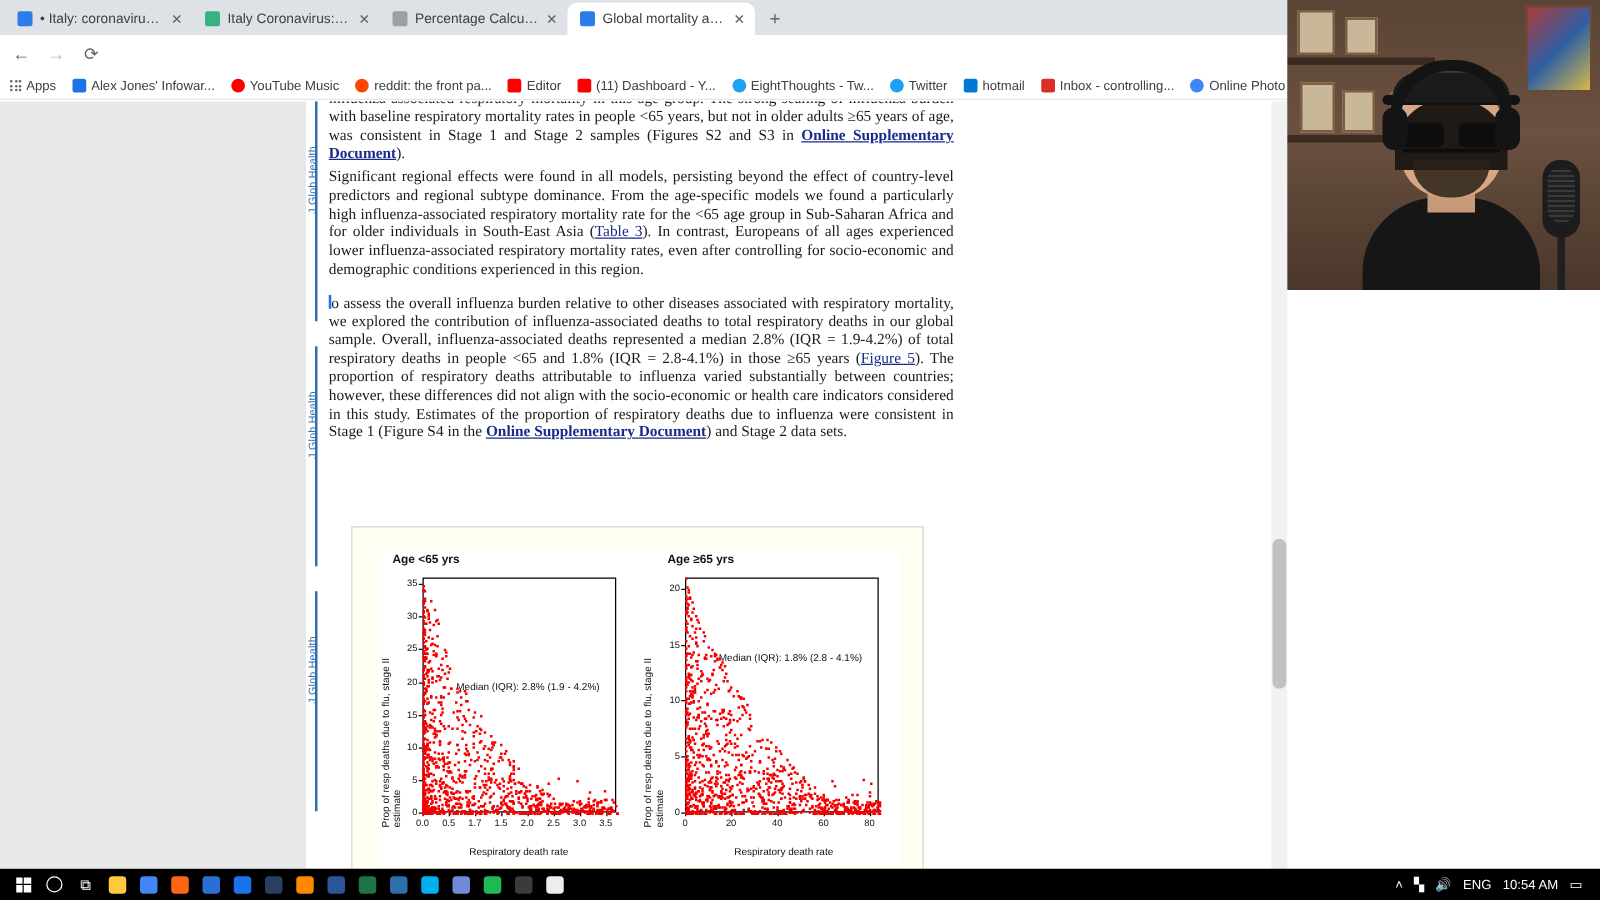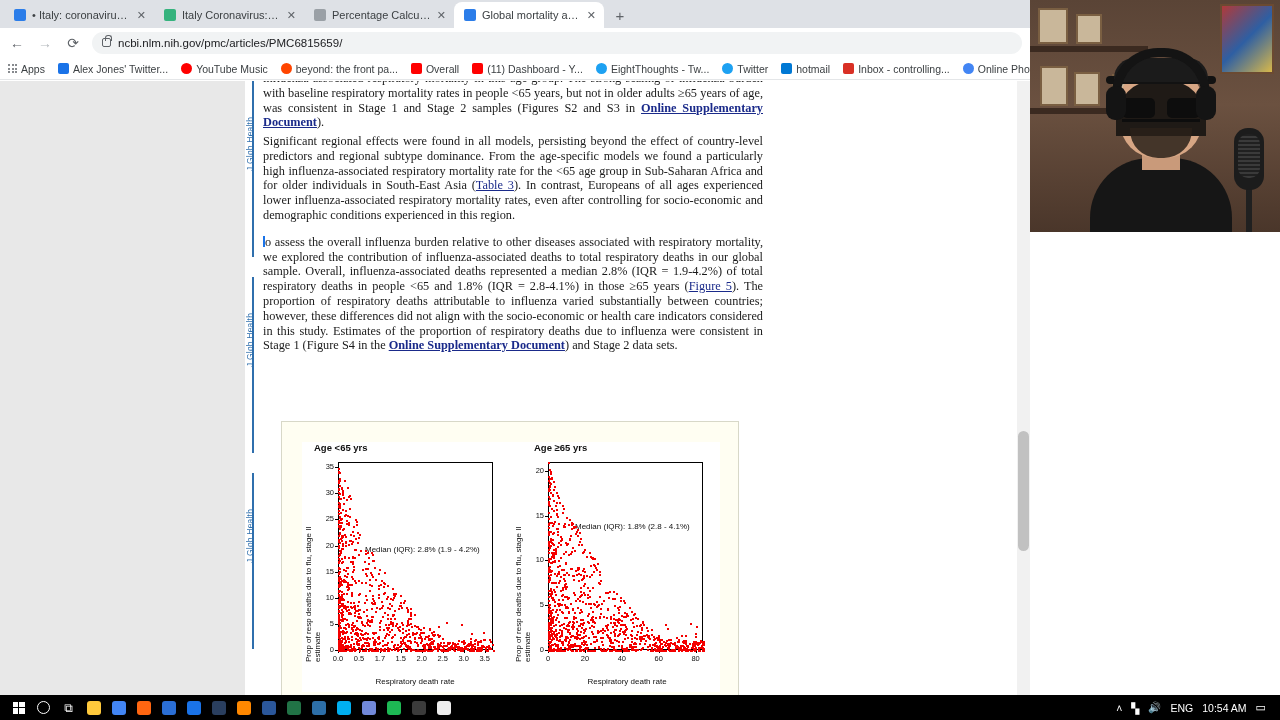--- a/index.html
+++ b/index.html
@@ -177,56 +177,52 @@
       <span class="tlabel">Global mortality associated with</span>
       <span class="tclose">✕</span>
     </div>
     <div class="newtab">+</div>
   </div>
 
   <div class="toolbar">
     <span class="navbtn">←</span>
     <span class="navbtn dim">→</span>
     <span class="navbtn">⟳</span>
-    <div class="omnibox">
-      <span class="lock"></span>
-      <span>ncbi.nlm.nih.gov/pmc/articles/PMC6815659/</span>
-    </div>
   </div>
 
   <div class="bookmarks">
     <div class="bm">
       <span class="apps-grid">
           <i></i>
           <i></i>
           <i></i>
           <i></i>
           <i></i>
           <i></i>
           <i></i>
           <i></i>
           <i></i>
         </span>
       <span>Apps</span>
     </div>
     <div class="bm">
         <span class="bmicon" style="background:#1a73e8"></span>
-        <span>Alex Jones' Twitter...</span>
+        <span>Alex Jones' Infowar...</span>
       </div>
     <div class="bm">
         <span class="bmicon" style="background:#ff0000;border-radius:50%"></span>
         <span>YouTube Music</span>
       </div>
     <div class="bm">
         <span class="bmicon" style="background:#ff4500;border-radius:50%"></span>
-        <span>beyond: the front pa...</span>
+        <span>reddit: the front pa...</span>
       </div>
     <div class="bm">
         <span class="bmicon" style="background:#ff0000"></span>
-        <span>Overall</span>
+        <span>Editor</span>
       </div>
     <div class="bm">
         <span class="bmicon" style="background:#ff0000"></span>
         <span>(11) Dashboard - Y...</span>
       </div>
     <div class="bm">
         <span class="bmicon" style="background:#1da1f2;border-radius:50%"></span>
         <span>EightThoughts - Tw...</span>
       </div>
     <div class="bm">

